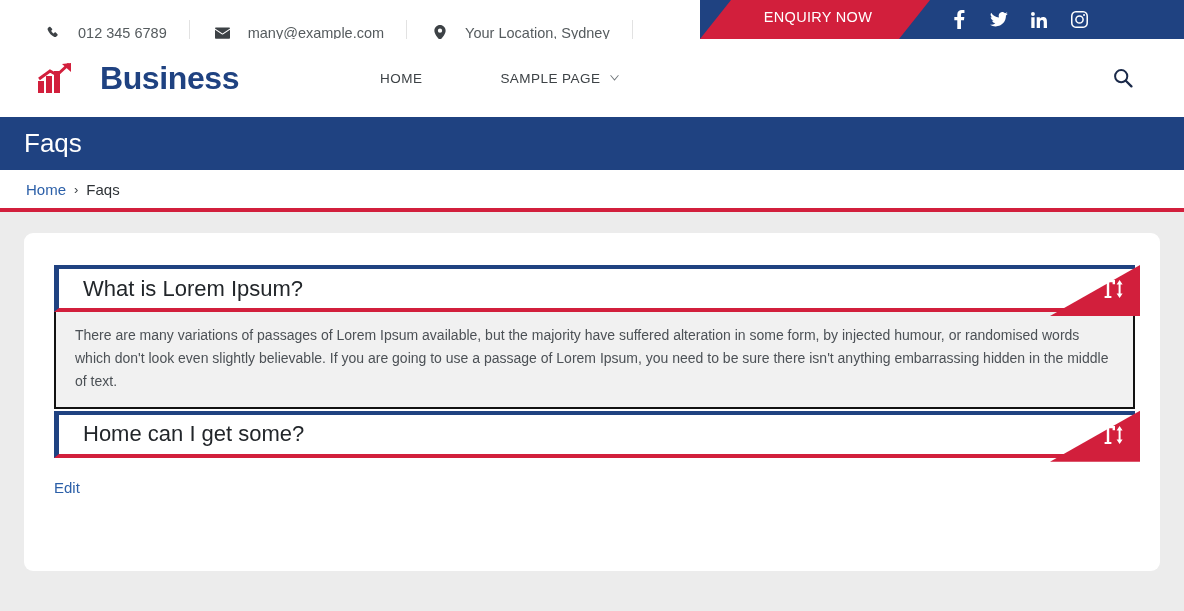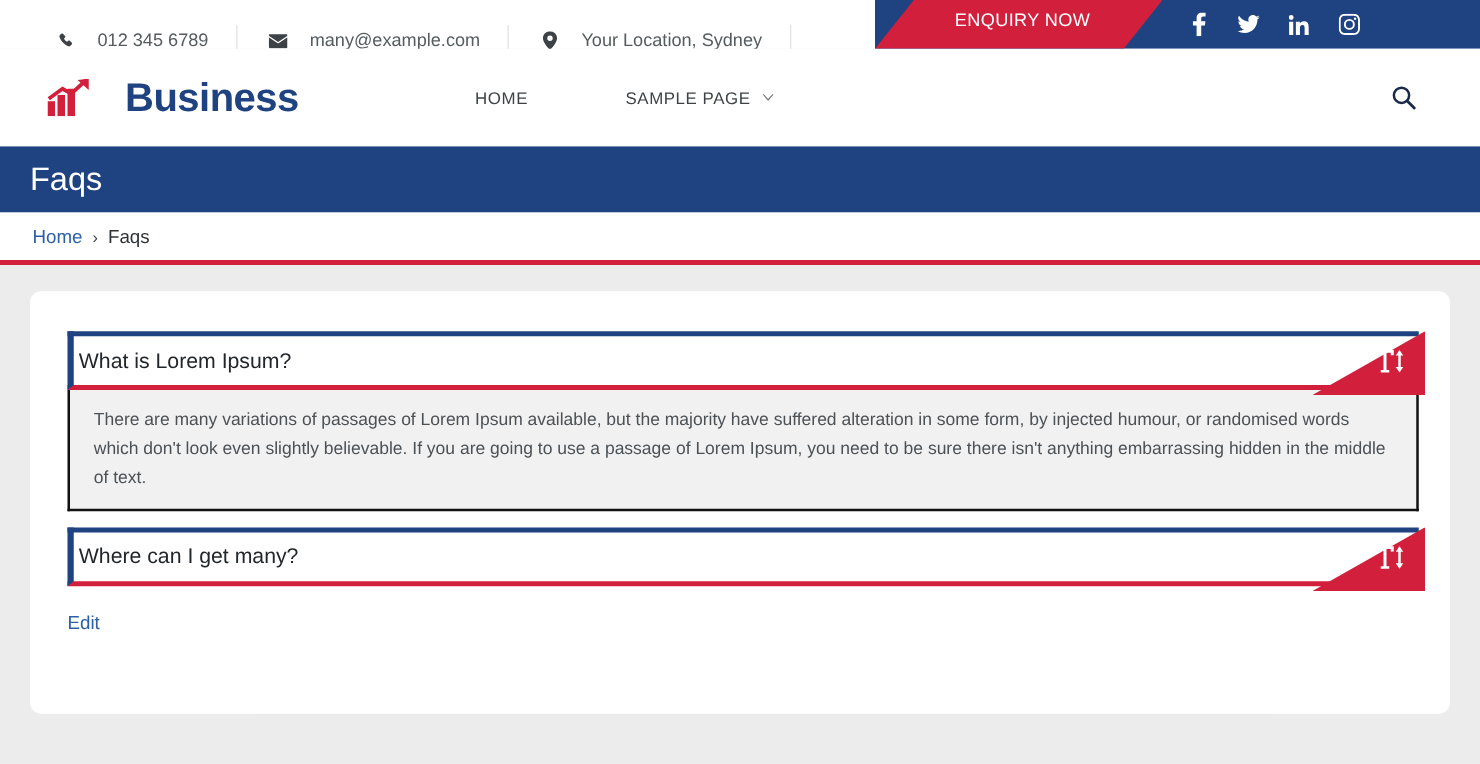--- a/index.html
+++ b/index.html
@@ -195,23 +195,23 @@
     background: #ffffff;
     border-top: 4px solid #1f4281;
     border-left: 5px solid #1f4281;
     border-bottom: 4px solid #d21f3c;
     display: flex;
     align-items: center;
     cursor: pointer;
     margin-bottom: 0;
   }
   .acc-title {
-    font-size: 17px;
+    font-size: 22px;
     color: #22262a;
-    margin-left: 4px;
+    margin-left: 24px;
     z-index: 2;
   }
   .acc-wedge {
     position: absolute;
     top: -4px;
     right: -5px;
     width: 90px;
     height: 51px;
     background: #d21f3c;
     clip-path: polygon(90px 0, 90px 51px, 0 51px);
@@ -233,21 +233,21 @@
     font-weight: bold;
     line-height: 1;
   }
   .acc-icon svg { display: block; }
 
   .acc-body {
     background: #f1f1f1;
     border: 2px solid #121212;
     border-top: none;
     padding: 12px 18px 13px 19px;
-    margin-bottom: 13px;
+    margin-bottom: 2px;
   }
   .acc-body p {
     font-size: 14px;
     line-height: 1.66;
     color: #4c5156;
   }
   .acc-gap { height: 11px; }
 
   .edit-link {
     display: inline-block;
@@ -386,21 +386,21 @@
             <path d="M19.6 1 L22.6 5.4 H20.6 V14.6 H22.6 L19.6 19 L16.6 14.6 H18.6 V5.4 H16.6 Z" fill="#ffffff"></path>
           </svg>
         </span>
       </div>
       <div class="acc-body">
         <p>There are many variations of passages of Lorem Ipsum available, but the majority have suffered alteration in some form, by injected humour, or randomised words which don't look even slightly believable. If you are going to use a passage of Lorem Ipsum, you need to be sure there isn't anything embarrassing hidden in the middle of text.</p>
       </div>
 
       
       <div class="acc-head">
-        <span class="acc-title">Where can I get many?</span>
+        <span class="acc-title">Home can I get some?</span>
         <span class="acc-wedge"></span>
         <span class="acc-icon">
           <svg width="24" height="20" viewBox="0 0 24 20">
             <path d="M1 1 H15 V5.2 H12.6 V3.2 H9.2 V17 H11.4 V19 H4.6 V17 H6.8 V3.2 H3.4 V5.2 H1 Z" fill="#ffffff"></path>
             <path d="M19.6 1 L22.6 5.4 H20.6 V14.6 H22.6 L19.6 19 L16.6 14.6 H18.6 V5.4 H16.6 Z" fill="#ffffff"></path>
           </svg>
         </span>
       </div>
       <div class="acc-gap"></div>
 

